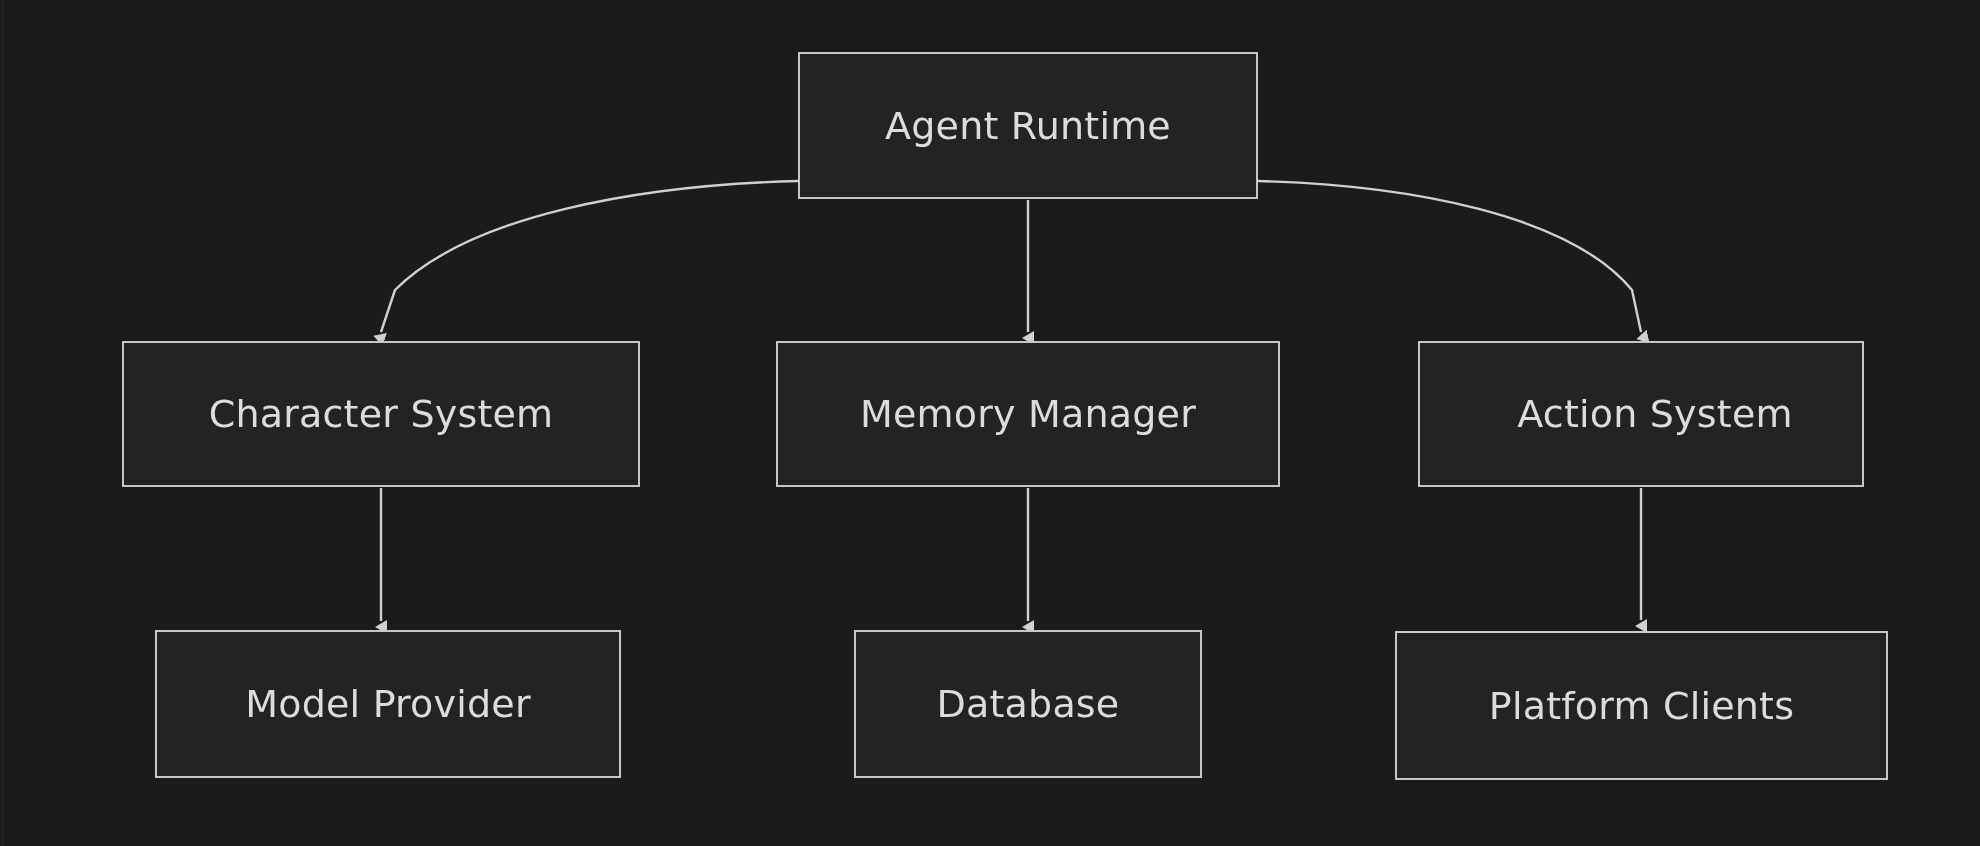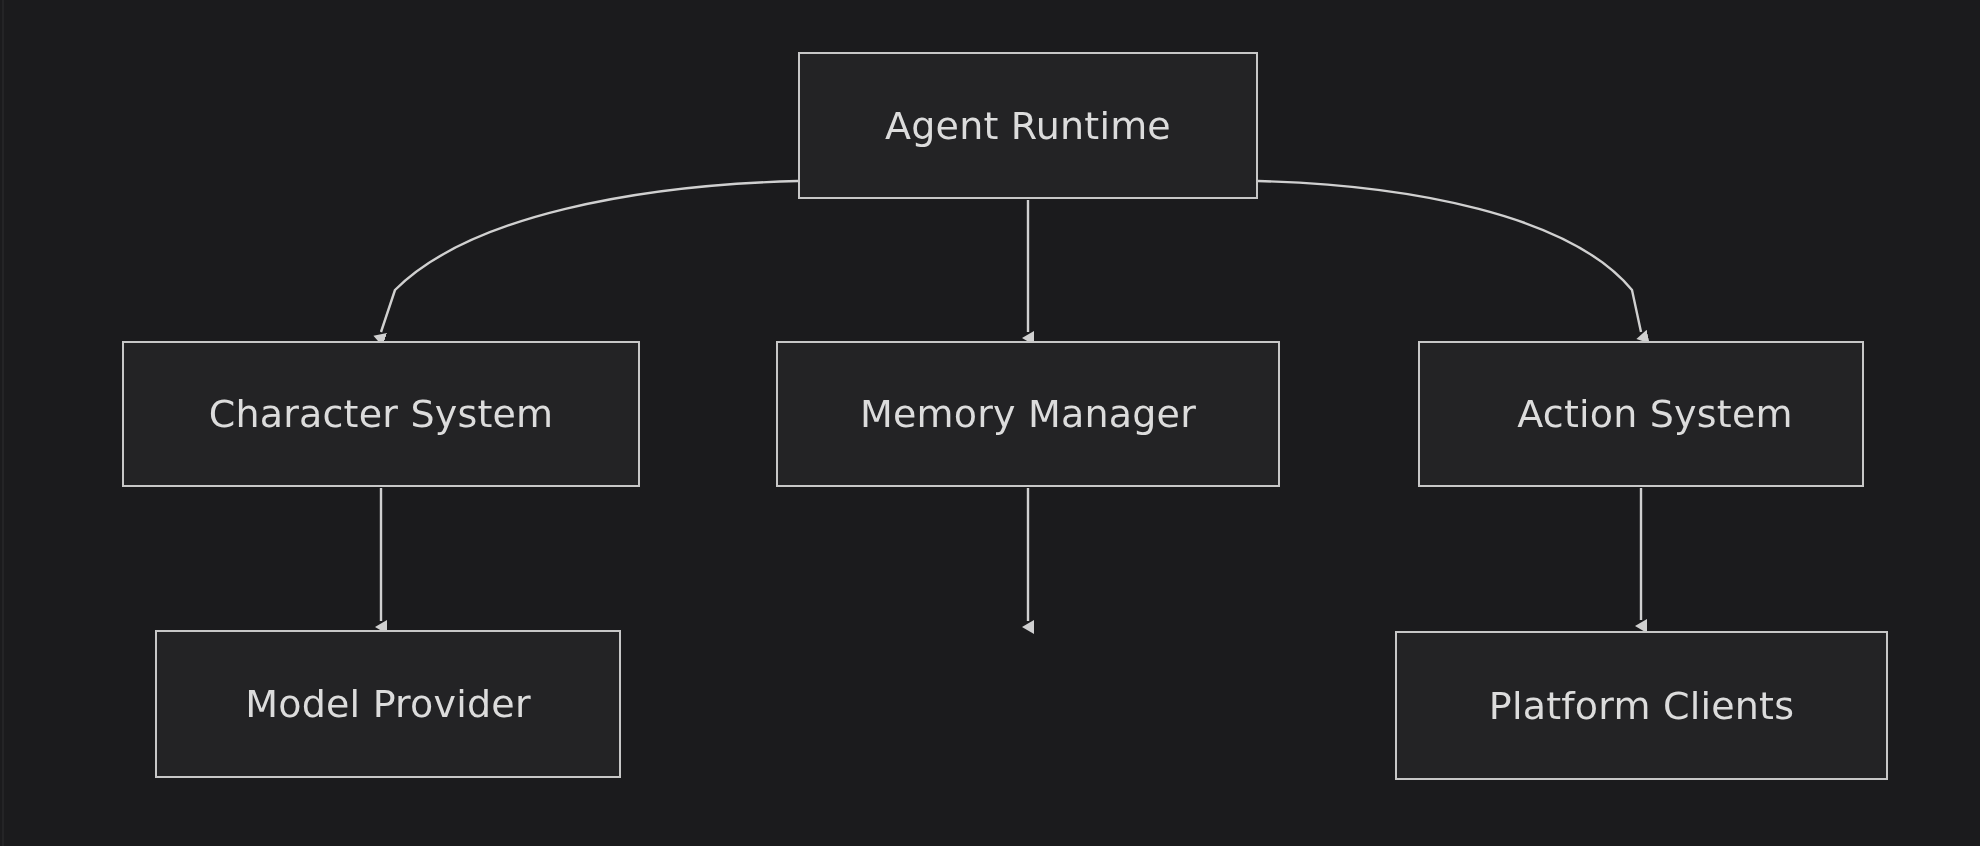--- a/index.html
+++ b/index.html
@@ -92,18 +92,21 @@
   </div>
 
   <div class="node" style="left: 1418px; top: 341px; width: 446px; height: 146px; background: rgb(35, 35, 37); border-color: rgb(199, 199, 199); padding-left: 28px;">
     <span class="node-label" style="color: rgb(220, 220, 220);">Action System</span>
   </div>
 
   <div class="node" style="left: 155px; top: 630px; width: 466px; height: 148px; background: rgb(35, 35, 37); border-color: rgb(199, 199, 199);">
     <span class="node-label" style="color: rgb(220, 220, 220);">Model Provider</span>
   </div>
 
+  <div class="node" style="left: 854px; top: 630px; width: 348px; height: 148px; background: rgb(35, 35, 37); border-color: rgb(199, 199, 199);">
+    <span class="node-label" style="color: rgb(220, 220, 220);">Database</span>
+  </div>
 
   <div class="node" style="left: 1395px; top: 631px; width: 493px; height: 149px; background: rgb(35, 35, 37); border-color: rgb(199, 199, 199);">
     <span class="node-label" style="color: rgb(220, 220, 220);">Platform Clients</span>
   </div>
 
 </div>
 
 </body></html>

